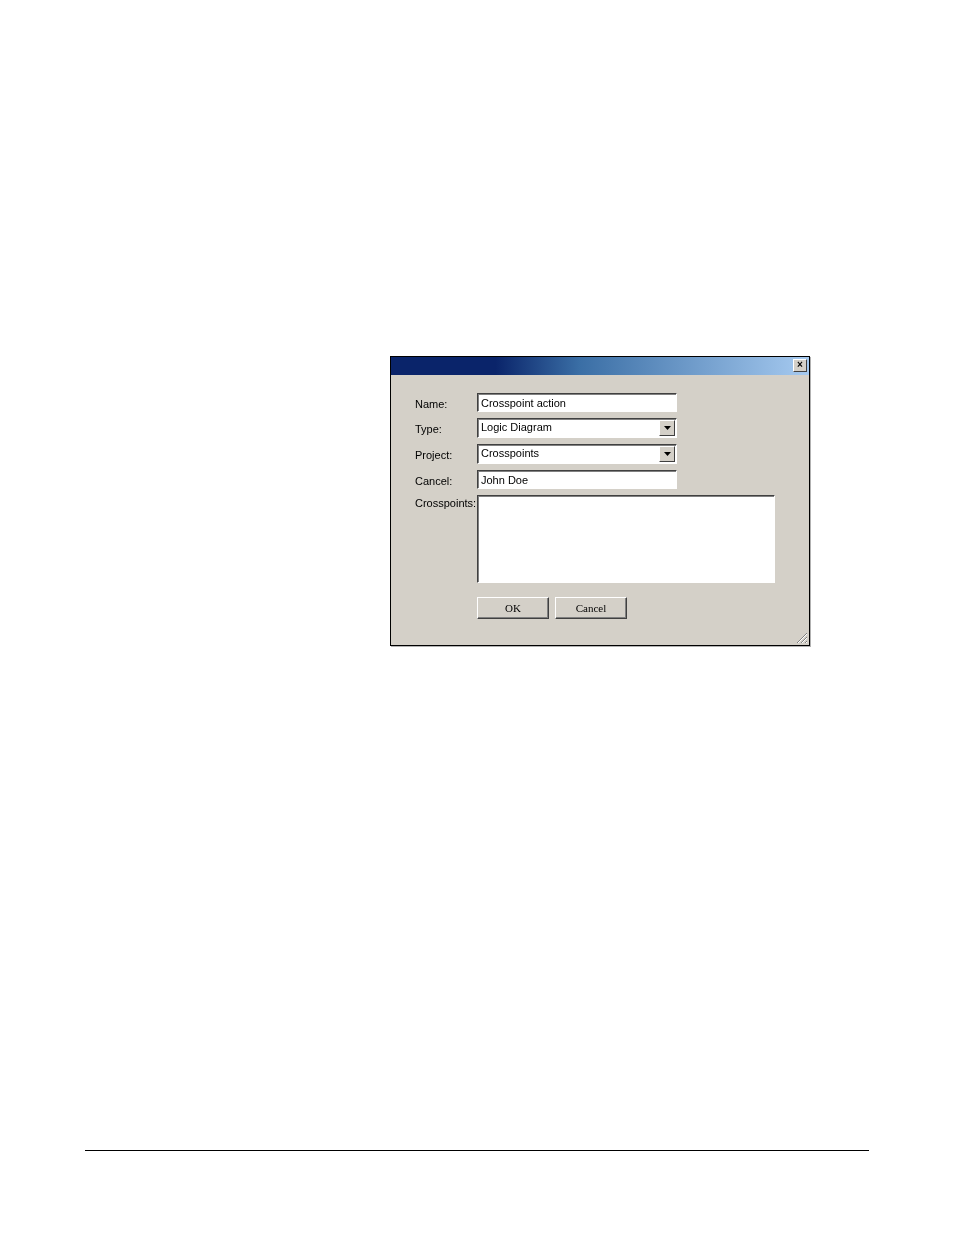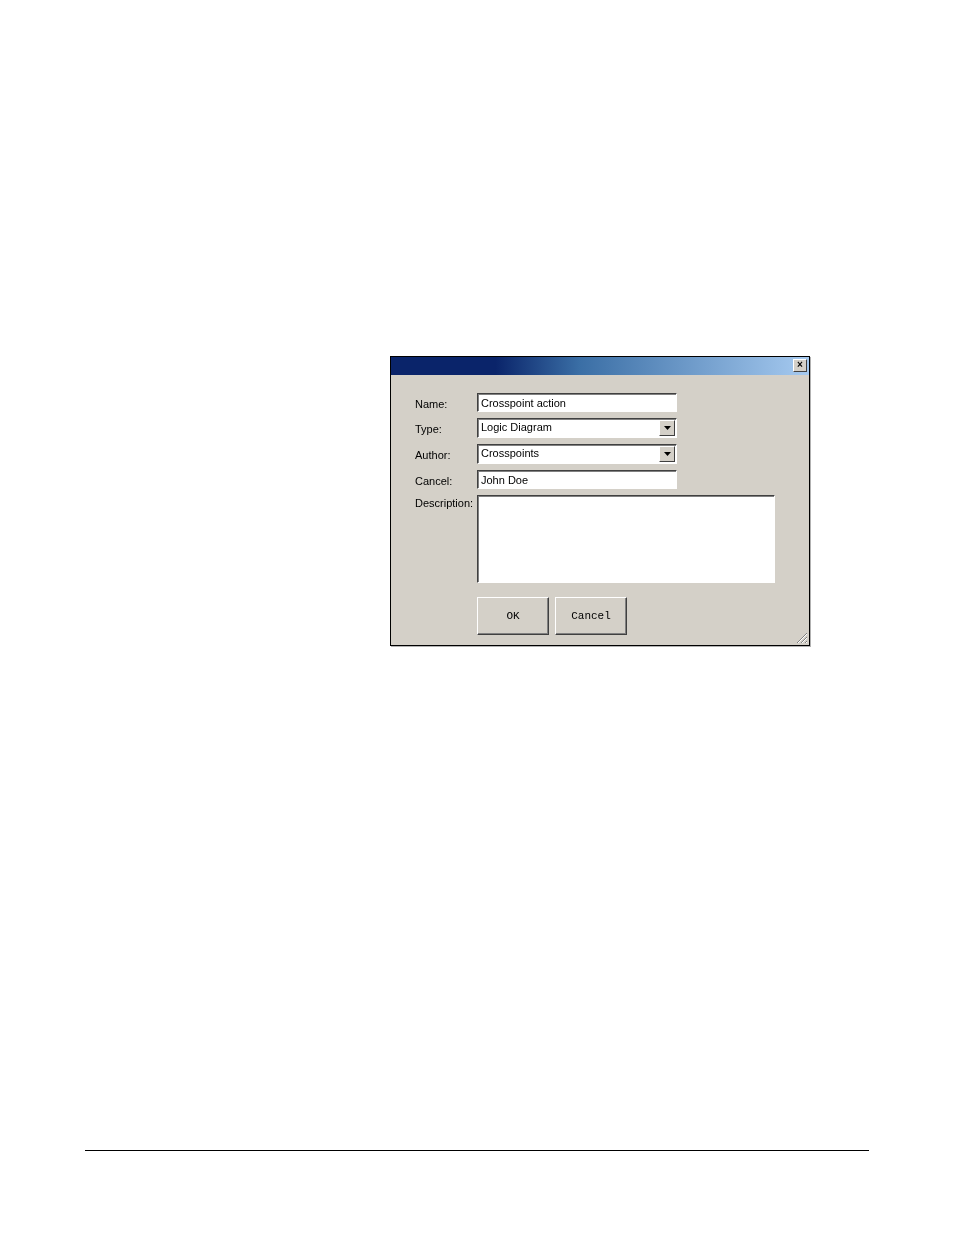--- a/index.html
+++ b/index.html
@@ -131,28 +131,28 @@
     outline: none;
   }
   .button-row {
     margin-left: 62px;
     margin-top: 14px;
     display: flex;
     gap: 6px;
   }
   .btn {
     width: 72px;
-    height: 38px;
+    height: 22px;
     background: #d4d0c8;
     border-top: 1px solid #fff;
     border-left: 1px solid #fff;
     border-right: 1px solid #404040;
     border-bottom: 1px solid #404040;
     box-shadow: inset -1px -1px 0 #808080;
-    font-family: Liberation Mono, monospace;
+    font-family: Liberation Serif, serif;
     font-size: 11px;
     cursor: pointer;
     padding: 0;
   }
   .resize-grip {
     position: absolute;
     right: 1px;
     bottom: 1px;
     width: 14px;
     height: 14px;
@@ -190,38 +190,38 @@
         <span class="value">Logic Diagram</span>
         <div class="drop-btn">
           <svg width="7" height="4" viewBox="0 0 7 4">
               <polygon points="0,0 7,0 3.5,4" fill="#000"></polygon>
             </svg>
         </div>
       </div>
     </div>
 
     <div class="row">
-      <div class="lbl">Author:</div>
+      <div class="lbl">Project:</div>
       <div class="combo">
         <span class="value">Crosspoints</span>
         <div class="drop-btn">
           <svg width="7" height="4" viewBox="0 0 7 4">
               <polygon points="0,0 7,0 3.5,4" fill="#000"></polygon>
             </svg>
         </div>
       </div>
     </div>
 
     <div class="row">
       <div class="lbl">Cancel:</div>
       <input class="text-input" type="text" value="John Doe" style="">
     </div>
 
     <div class="row top">
-      <div class="lbl">Description:</div>
+      <div class="lbl">Crosspoints:</div>
       <textarea class="textarea" style=""></textarea>
     </div>
 
     <div class="button-row">
       <button class="btn">OK</button>
       <button class="btn">Cancel</button>
     </div>
 
   </div>
   <div class="resize-grip">

